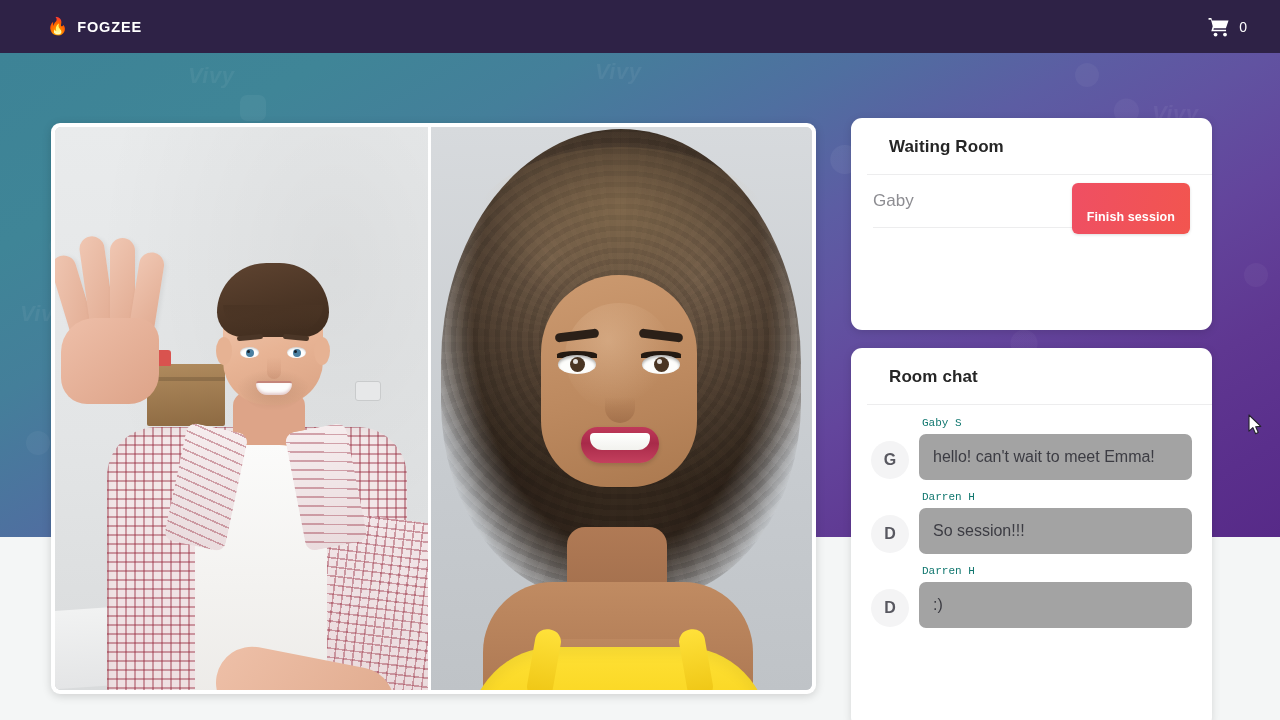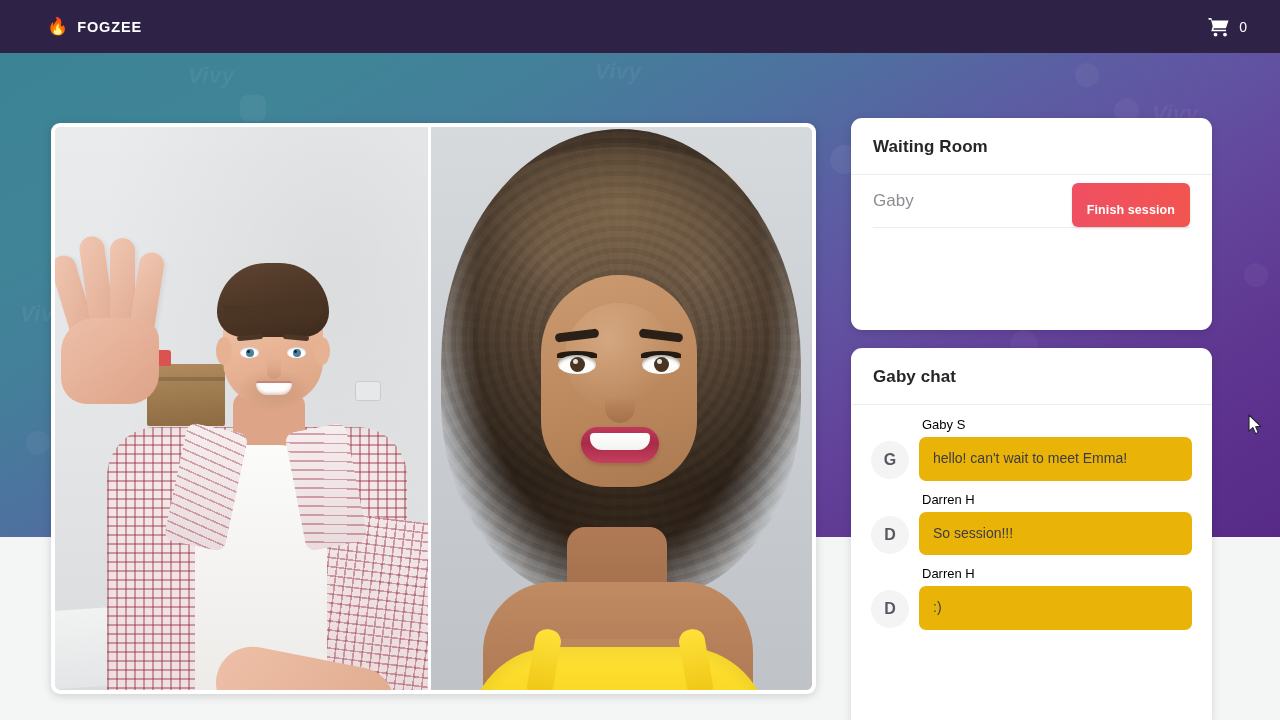--- a/index.html
+++ b/index.html
@@ -426,20 +426,21 @@
     z-index: 25;
   }
   .card {
     background: #ffffff;
     border-radius: 11px;
     box-shadow: 0 2px 9px rgba(0,0,0,0.13);
   }
   .card-head {
     padding: 19px 22px 17px 22px;
     border-bottom: 1px solid #ededee;
+    margin-left: 16px;
   }
   .card-title {
     font-size: 17px;
     font-weight: bold;
     color: #262626;
     letter-spacing: 0.1px;
   }
 
   
   .waiting-card { height: 212px; overflow: hidden; }
@@ -452,21 +453,21 @@
     border-bottom: 1px solid #ededee;
   }
   .wr-name {
     font-size: 17px;
     color: #8d8d92;
   }
   .finish-btn {
     position: absolute;
     right: 0;
     top: 8px;
-    padding: 20px 15px 10px 15px;
+    padding: 27px 15px 10px 15px;
     background: linear-gradient(100deg, #ef4f63 0%, #f2554f 100%);
     color: #ffffff;
     font-size: 12.5px;
     font-weight: bold;
     border: none;
     border-radius: 6px;
     cursor: pointer;
     letter-spacing: 0.1px;
     box-shadow: 0 1px 3px rgba(0,0,0,0.14);
     font-family: "Liberation Sans", sans-serif;
@@ -484,30 +485,31 @@
     color: #585860;
     font-size: 16px;
     font-weight: bold;
     display: flex;
     align-items: center;
     justify-content: center;
     margin-top: 24px;
   }
   .msg-col { flex: 1; margin-left: 10px; min-width: 0; }
   .msg-author {
-    font-size: 13px;
-    color: #000000;
+    font-size: 11px;
+    color: #0f766e;
     margin-bottom: 5px;
     padding-left: 3px;
+    font-family: Liberation Mono, monospace;
   }
   .msg-bubble {
-    background: #eab308;
+    background: #a3a3a3;
     border-radius: 7px;
     padding: 13px 14px;
-    font-size: 14px;
+    font-size: 16px;
     color: #3c3c43;
     line-height: 1.25;
   }
 
   
   .cursor {
     position: absolute;
     left: 1248px;
     top: 414px;
     z-index: 90;
@@ -637,21 +639,21 @@
       <div class="wr-list">
         <div class="wr-row">
           <span class="wr-name">Gaby</span>
           <button class="finish-btn">Finish session</button>
         </div>
       </div>
     </div>
 
     <div class="card chat-card">
       <div class="card-head">
-        <div class="card-title">Gaby chat</div>
+        <div class="card-title">Room chat</div>
       </div>
       <div class="chat-body">
 
         <div class="msg">
           <div class="avatar">G</div>
           <div class="msg-col">
             <div class="msg-author">Gaby S</div>
             <div class="msg-bubble">hello! can't wait to meet Emma!</div>
           </div>
         </div>

